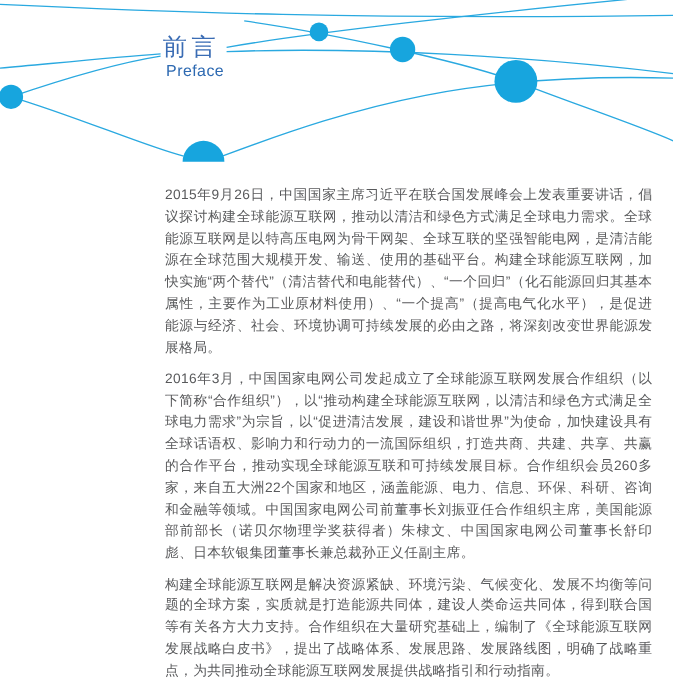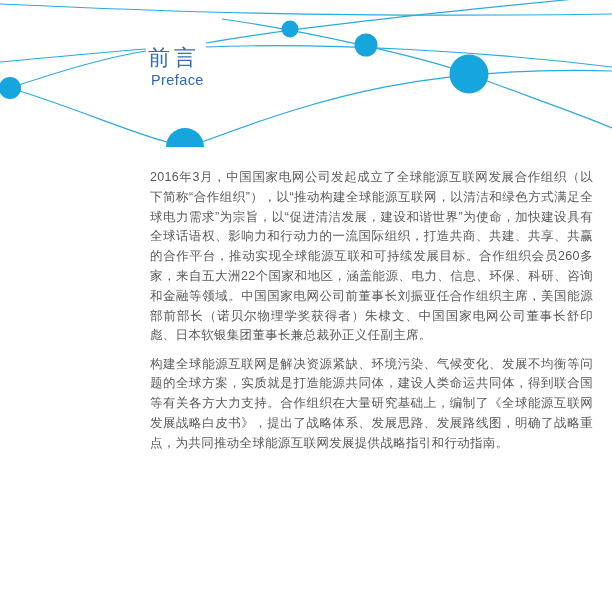--- a/index.html
+++ b/index.html
@@ -4,21 +4,21 @@
 <style>
   html,body { margin:0; padding:0; background:#ffffff; }
   .page {
     position:relative;
     width:612px; height:616px;
     background:#ffffff;
     overflow:hidden;
     font-family:"Liberation Sans","DejaVu Sans",sans-serif;
   }
   .header-art { position:absolute; top:0; left:0; display:block; }
-  .title-block { position:absolute; left:148px; top:46px; }
+  .title-block { position:absolute; left:148px; top:31px; }
   .doc-title {
     font-size:22px;
     line-height:23px;
     color:#3a6cb4;
     letter-spacing:4px;
     font-weight:400;
   }
   .doc-subtitle {
     font-size:14.5px;
     color:#2e6ab2;
@@ -63,17 +63,18 @@
       <path d="M166,147 A19,19 0 0 1 204,147 Z"></path>
     </g>
   </svg>
 
   <div class="title-block">
     <div class="doc-title">前言</div>
     <div class="doc-subtitle">Preface</div>
   </div>
 
   <main class="body-text">
+    <p>2015年9月26日，中国国家主席习近平在联合国发展峰会上发表重要讲话，倡议探讨构建全球能源互联网，推动以清洁和绿色方式满足全球电力需求。全球能源互联网是以特高压电网为骨干网架、全球互联的坚强智能电网，是清洁能源在全球范围大规模开发、输送、使用的基础平台。构建全球能源互联网，加快实施“两个替代”（清洁替代和电能替代）、“一个回归”（化石能源回归其基本属性，主要作为工业原材料使用）、“一个提高”（提高电气化水平），是促进能源与经济、社会、环境协调可持续发展的必由之路，将深刻改变世界能源发展格局。</p>
     <p>2016年3月，中国国家电网公司发起成立了全球能源互联网发展合作组织（以下简称“合作组织”），以“推动构建全球能源互联网，以清洁和绿色方式满足全球电力需求”为宗旨，以“促进清洁发展，建设和谐世界”为使命，加快建设具有全球话语权、影响力和行动力的一流国际组织，打造共商、共建、共享、共赢的合作平台，推动实现全球能源互联和可持续发展目标。合作组织会员260多家，来自五大洲22个国家和地区，涵盖能源、电力、信息、环保、科研、咨询和金融等领域。中国国家电网公司前董事长刘振亚任合作组织主席，美国能源部前部长（诺贝尔物理学奖获得者）朱棣文、中国国家电网公司董事长舒印彪、日本软银集团董事长兼总裁孙正义任副主席。</p>
     <p>构建全球能源互联网是解决资源紧缺、环境污染、气候变化、发展不均衡等问题的全球方案，实质就是打造能源共同体，建设人类命运共同体，得到联合国等有关各方大力支持。合作组织在大量研究基础上，编制了《全球能源互联网发展战略白皮书》，提出了战略体系、发展思路、发展路线图，明确了战略重点，为共同推动全球能源互联网发展提供战略指引和行动指南。</p>
   </main>
 
 </div>
 
 </body></html>

